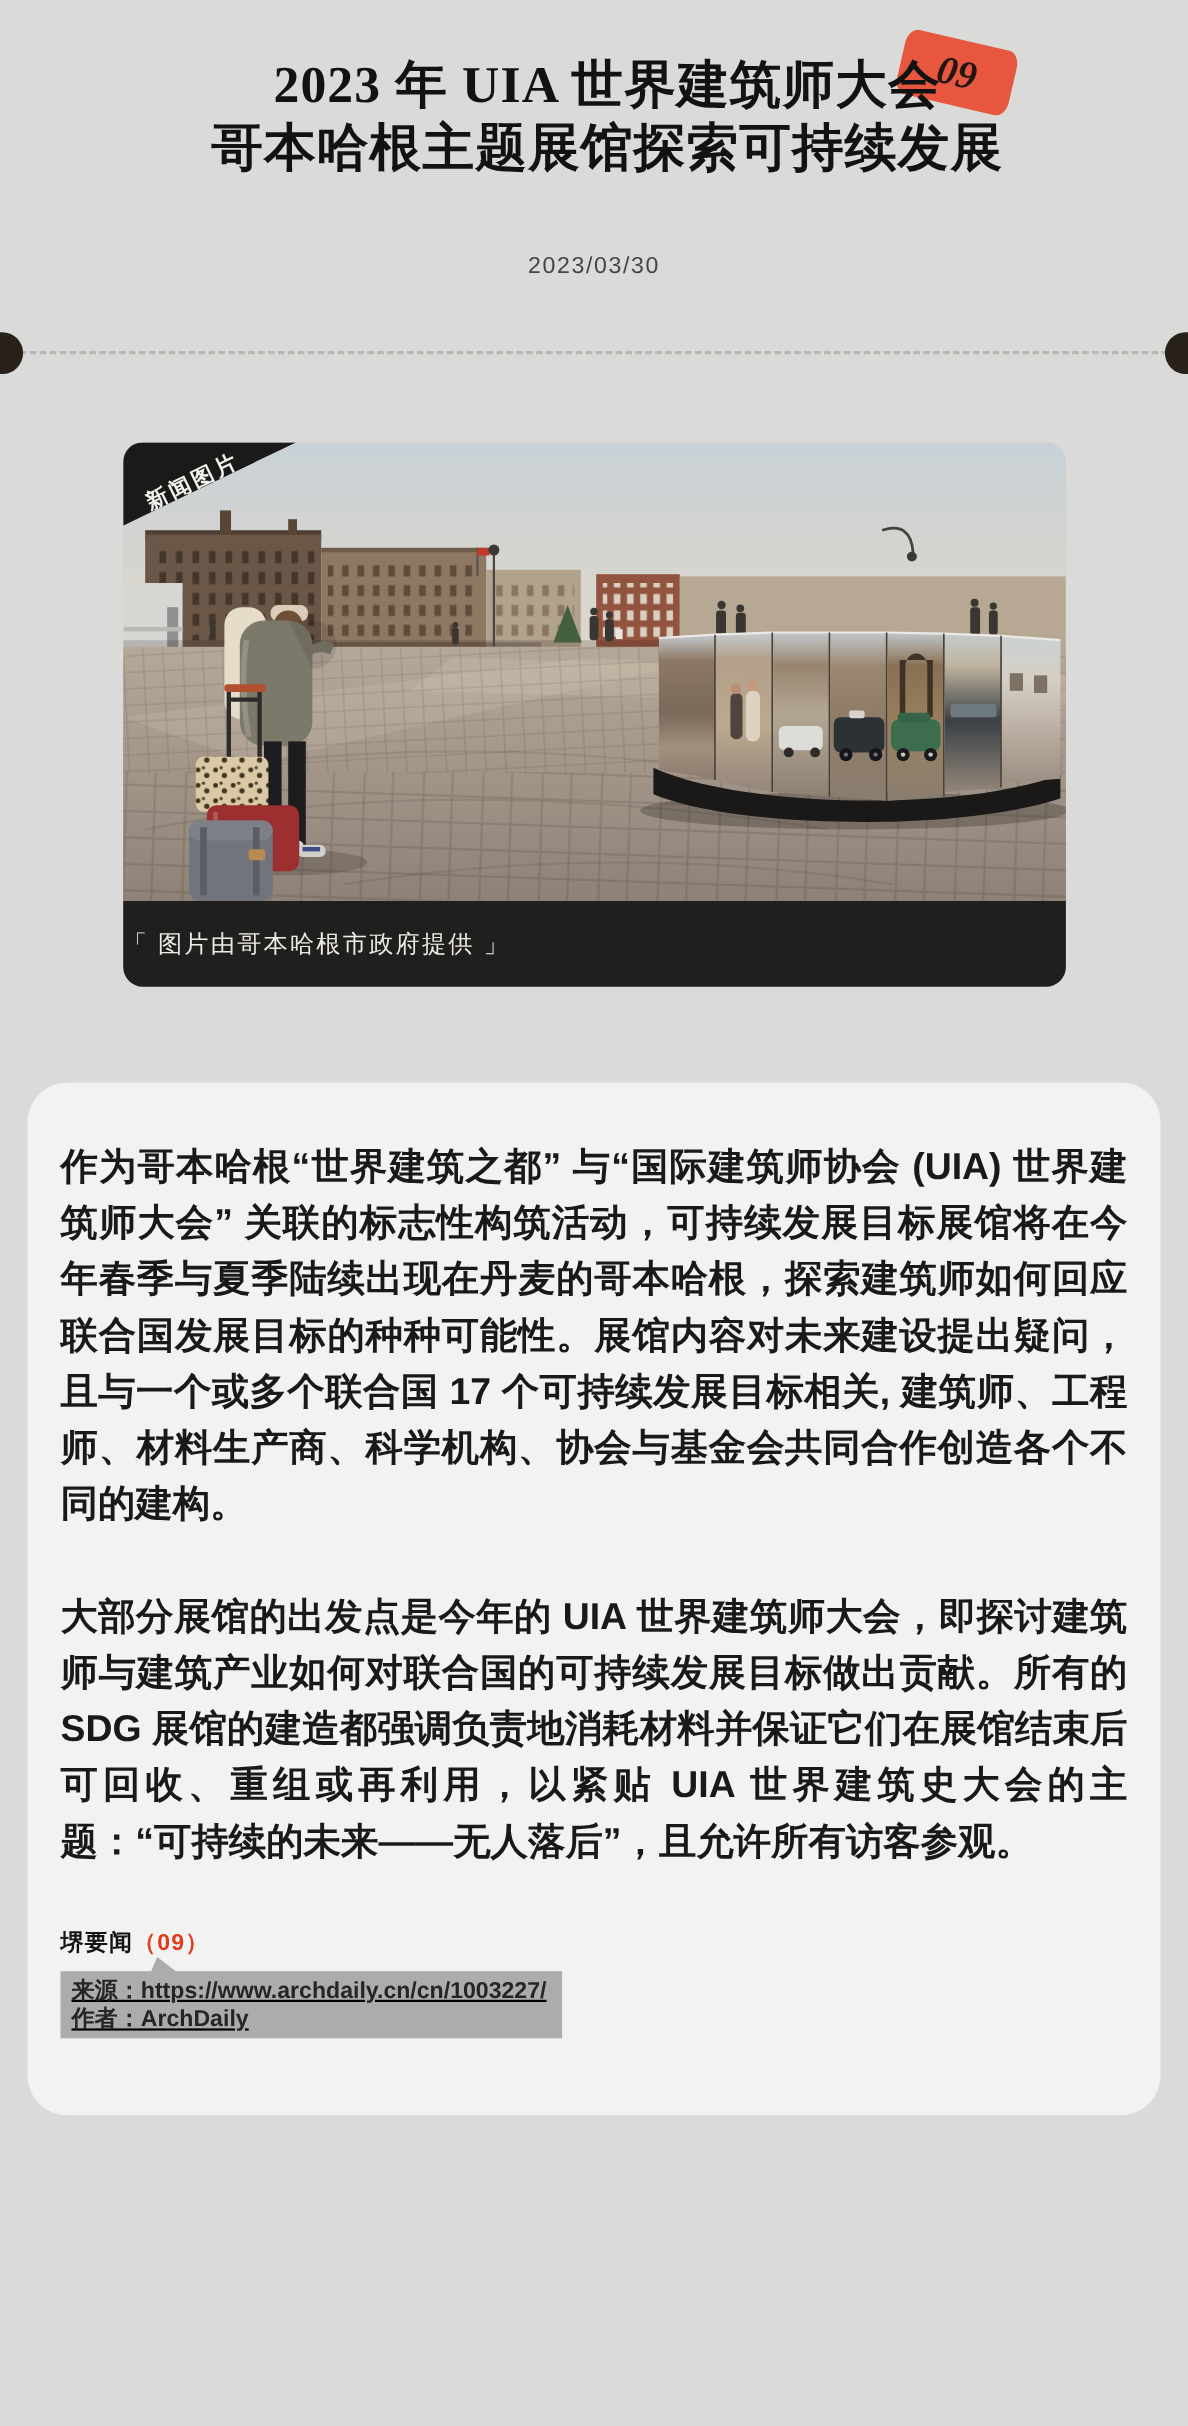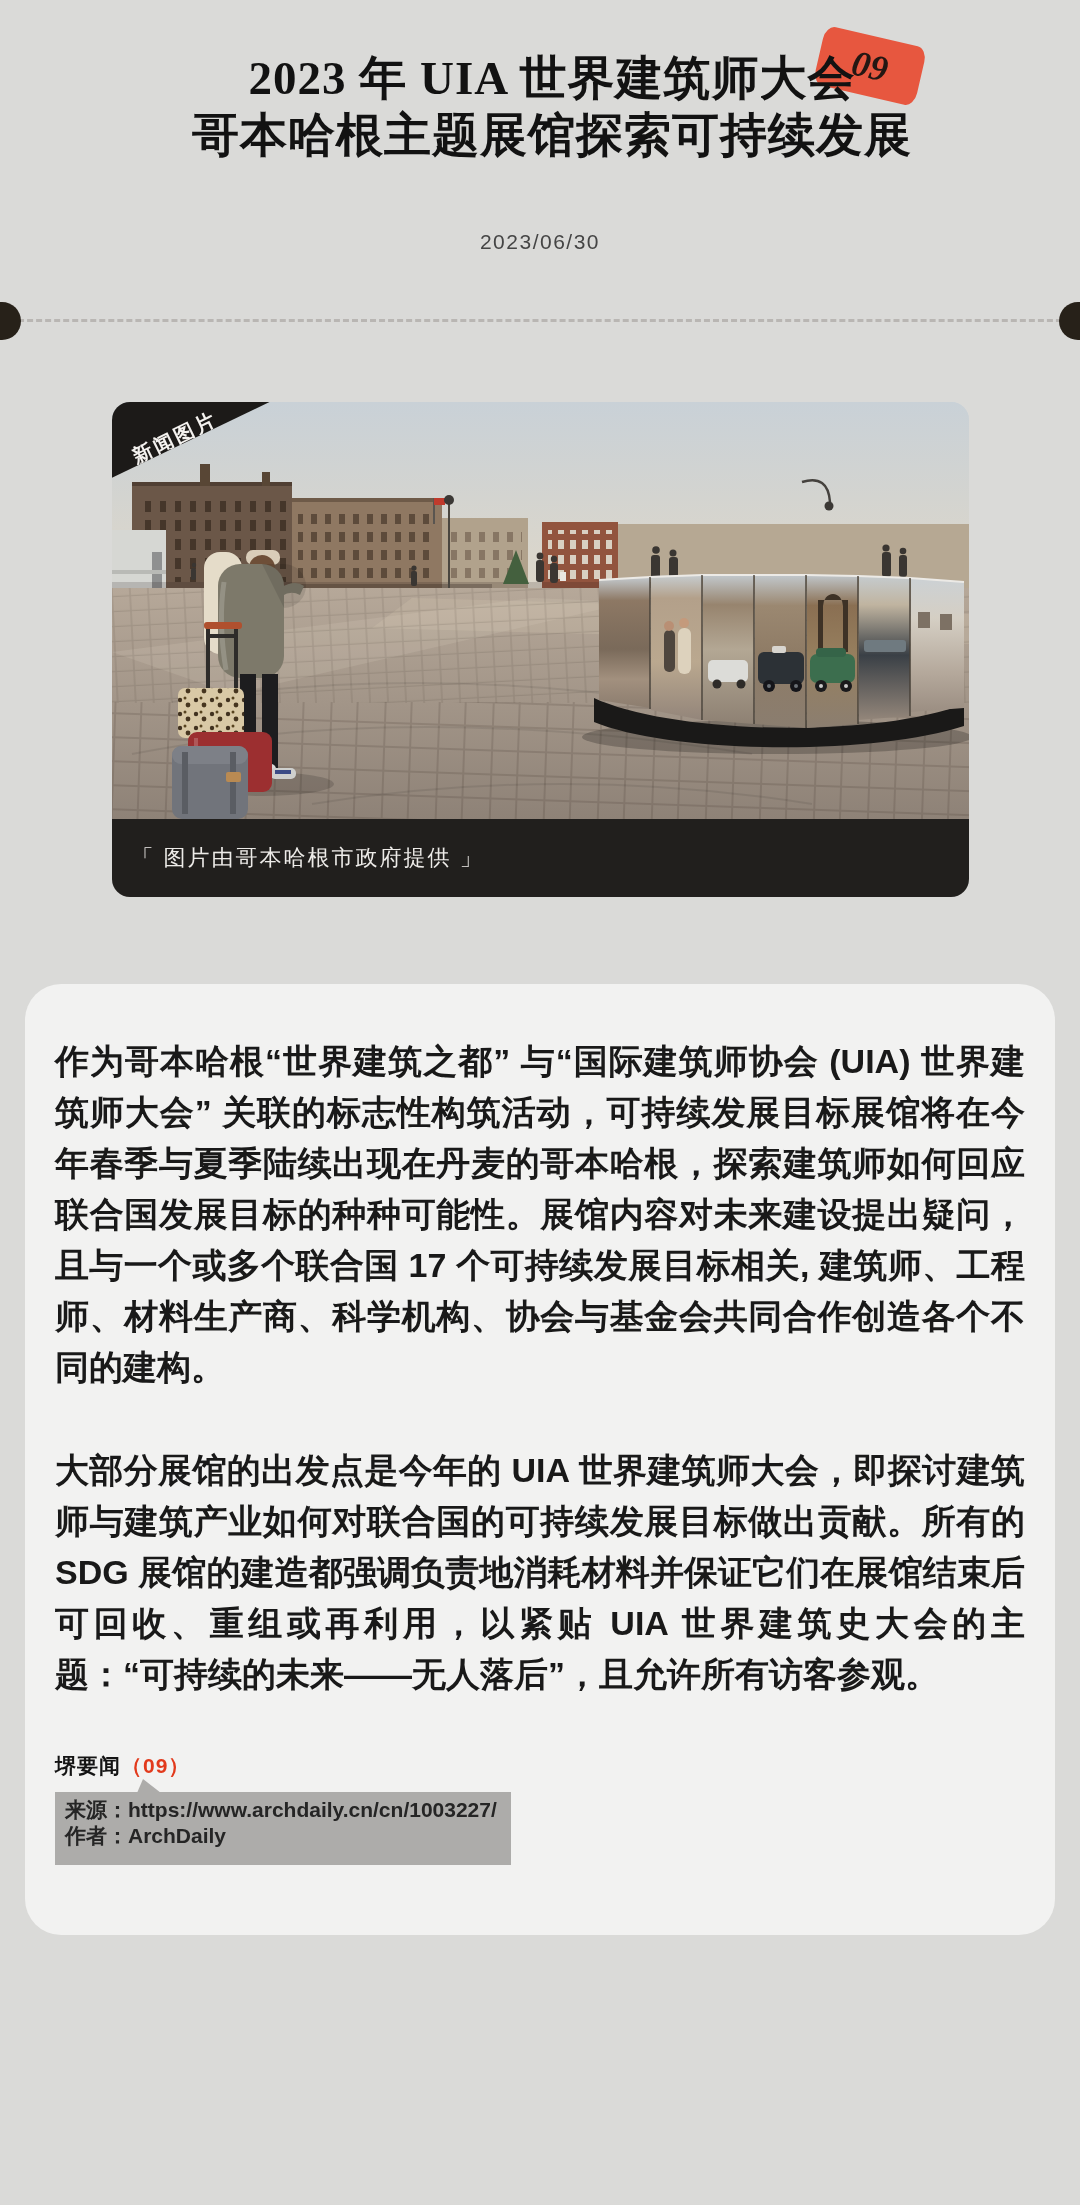--- a/index.html
+++ b/index.html
@@ -55,40 +55,40 @@
   }
   .ribbon span {
     position:absolute; left:16px; top:44px;
     display:inline-block; transform:rotate(-26deg); transform-origin:left top;
     color:#f4f2ef; font-size:20px; font-weight:700; letter-spacing:3px;
     white-space:nowrap;
   }
   .caption {
     width:857px; height:78px; background:#211f1d;
     border-radius:0 0 18px 18px;
-    display:flex; align-items:center; padding-left:20px;
+    display:flex; align-items:center; 
     color:#edebe8; font-size:22px; letter-spacing:2px; font-weight:500;
   }
   
   .card {
     width:1030px; margin:87px auto 0;
     background:#f2f2f1; border-radius:36px;
     padding:52px 30px 70px;
   }
   .card p {
     font-family:Liberation Sans, sans-serif;
     font-weight:700; font-size:34px; line-height:51px;
     color:#191919; text-align:justify; margin-bottom:52px;
   }
   .card p:nth-of-type(3) { margin-bottom:64px; }
   .brand { font-size:21px; font-weight:800; color:#141414; letter-spacing:1px; }
   .brand .num { color:#e23a1c; }
   .source-box {
     position:relative; margin-top:12px; width:fit-content;
-    background:#adacaa; padding:5px 14px 16px 10px;
+    background:#adacaa; padding:5px 14px 4px 10px;text-decoration:underline;
   }
   .source-box .tail {
     position:absolute; left:82px; top:-13px; width:0; height:0;
     border-left:6px solid transparent;
     border-right:18px solid transparent;
     border-bottom:14px solid #adacaa;
   }
   .source-box div {
     font-size:21px; font-weight:700; line-height:26px; color:#252525;
   }
@@ -97,21 +97,21 @@
 <body>
 
 <div class="header">
   <div class="issue-badge">
     <span>09</span>
   </div>
   <h1 class="title">
     <span>2023 年 UIA 世界建筑师大会</span><br>
     <span>哥本哈根主题展馆探索可持续发展</span>
   </h1>
-  <div class="date">2023/06/30</div>
+  <div class="date">2023/03/30</div>
 </div>
 
 <div class="divider">
   <div class="line"></div>
   <div class="dot l"></div>
   <div class="dot r"></div>
 </div>
 
 <div class="figure">
   <div class="photo">

